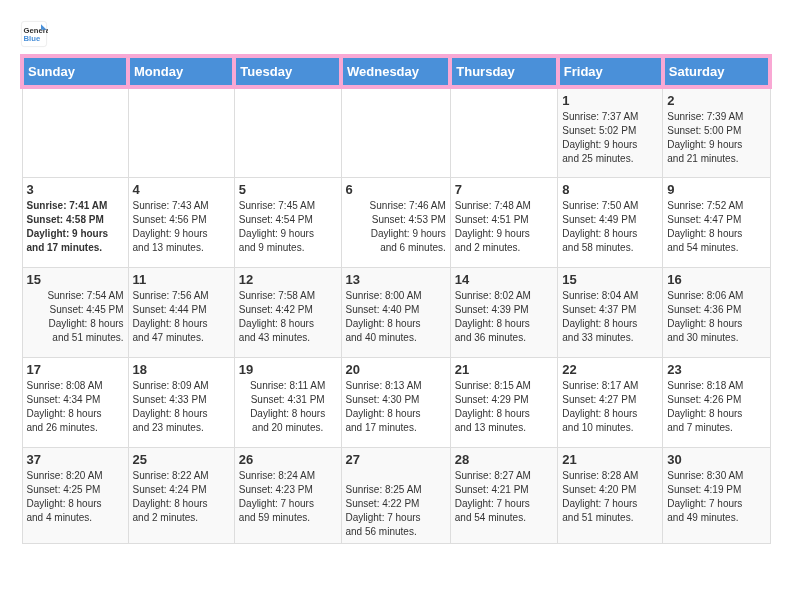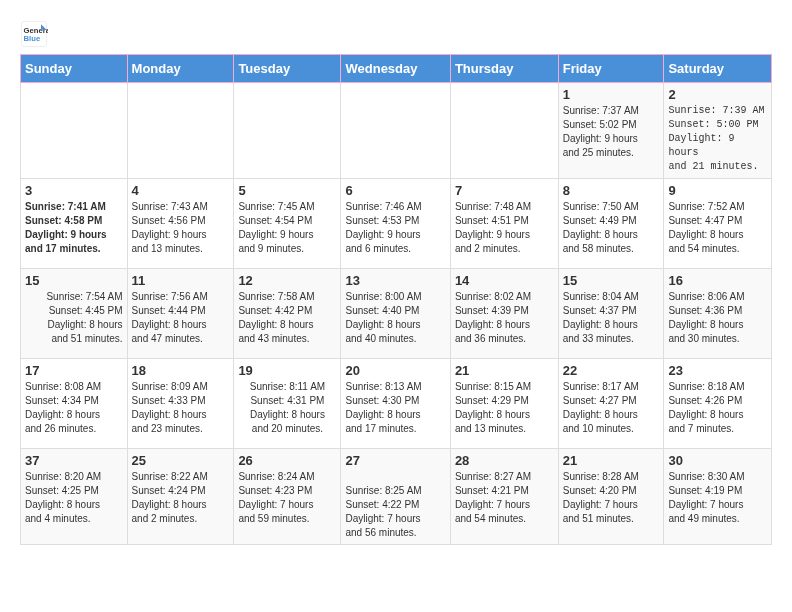--- a/index.html
+++ b/index.html
@@ -48,21 +48,21 @@
       border-collapse: collapse;
       font-size: 11px;
     }
     .calendar thead th {
       background: #4a90d9;
       color: #fff;
       padding: 6px 4px;
       text-align: left;
       font-size: 13px;
       font-weight: bold;
-      border: 1px solid #f9a8d4;
+      border: 4px solid #f9a8d4;
     }
     .calendar tbody td {
       vertical-align: top;
       padding: 4px 4px;
       border: 1px solid #ddd;
       width: 113px;
       height: 90px;
       background: #fff;
     }
     .calendar tbody tr:nth-child(odd) td {
@@ -132,21 +132,21 @@
           <td class="empty-cell"></td>
           <td>
             <span class="day-number">1</span>
             <div class="day-info" style="white-space: pre-line;">Sunrise: 7:37 AM
 Sunset: 5:02 PM
 Daylight: 9 hours
 and 25 minutes.</div>
           </td>
           <td>
             <span class="day-number">2</span>
-            <div class="day-info" style="white-space: pre-line; font-family: Liberation Mono, monospace;">Sunrise: 7:39 AM
+            <div class="day-info" style="white-space: pre-line;">Sunrise: 7:39 AM
 Sunset: 5:00 PM
 Daylight: 9 hours
 and 21 minutes.</div>
           </td>
         </tr>
         <tr>
           <td>
             <span class="day-number">3</span>
             <div class="day-info" style="white-space: pre-line; font-weight: bold;">Sunrise: 7:41 AM
 Sunset: 4:58 PM
@@ -162,21 +162,21 @@
           </td>
           <td>
             <span class="day-number">5</span>
             <div class="day-info" style="white-space: pre-line;">Sunrise: 7:45 AM
 Sunset: 4:54 PM
 Daylight: 9 hours
 and 9 minutes.</div>
           </td>
           <td>
             <span class="day-number">6</span>
-            <div class="day-info" style="white-space: pre-line;">Sunrise: 7:46 AM
+            <div class="day-info" style="white-space: pre-line; text-align: right;">Sunrise: 7:46 AM
 Sunset: 4:53 PM
 Daylight: 9 hours
 and 6 minutes.</div>
           </td>
           <td>
             <span class="day-number">7</span>
             <div class="day-info" style="white-space: pre-line;">Sunrise: 7:48 AM
 Sunset: 4:51 PM
 Daylight: 9 hours
 and 2 minutes.</div>

